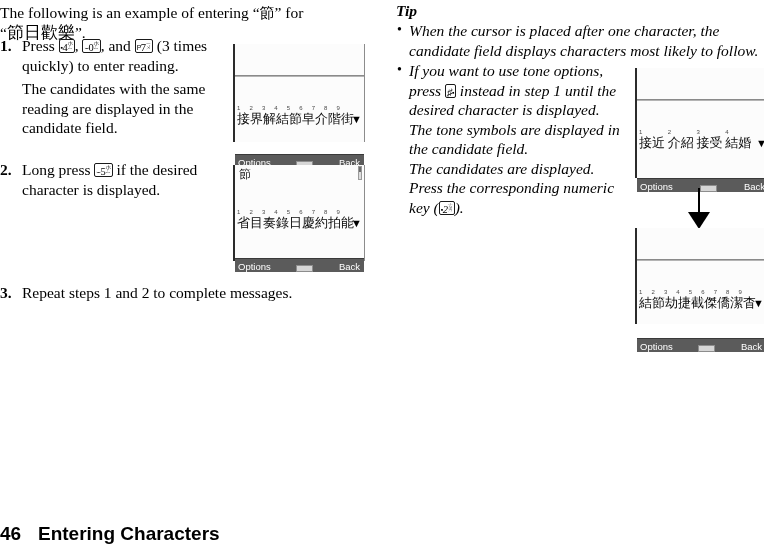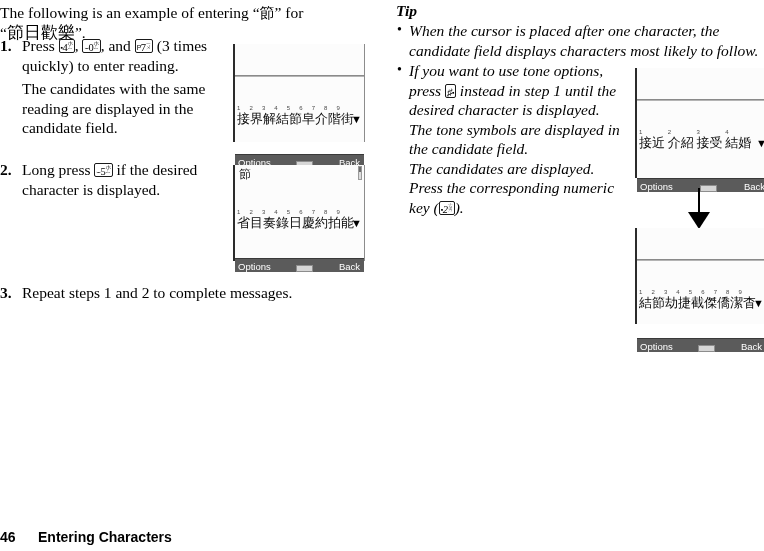--- a/index.html
+++ b/index.html
@@ -293,21 +293,21 @@
     border-right: 11px solid transparent;
     border-top: 17px solid #000;
   }
   
   .footer {
     position: absolute;
     left: 0px;
     bottom: 6px;
     font-family: "Liberation Sans", sans-serif;
     font-weight: bold;
-    font-size: 14px;
+    font-size: 19px;
     display: flex;
     align-items: baseline;
   }
   .footer .pg {
     width: 38px;
   }
 </style>
 </head>
 <body>
 

